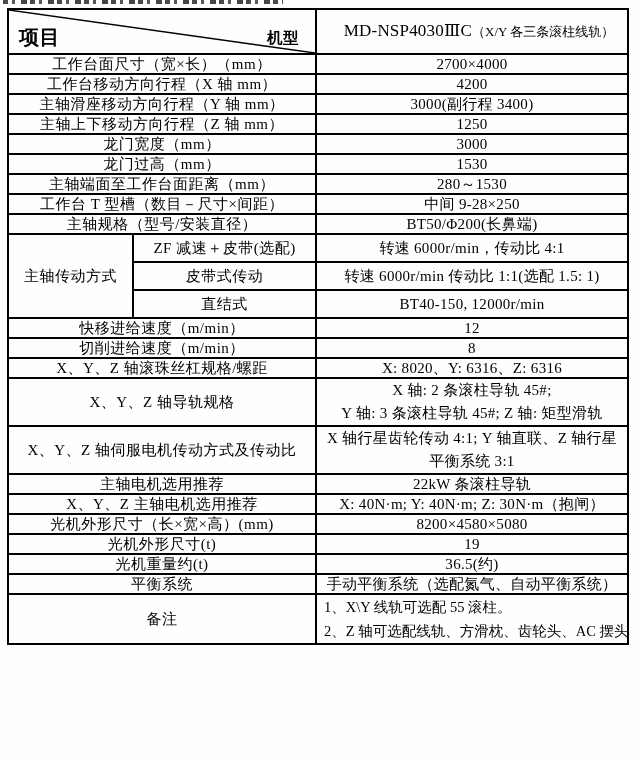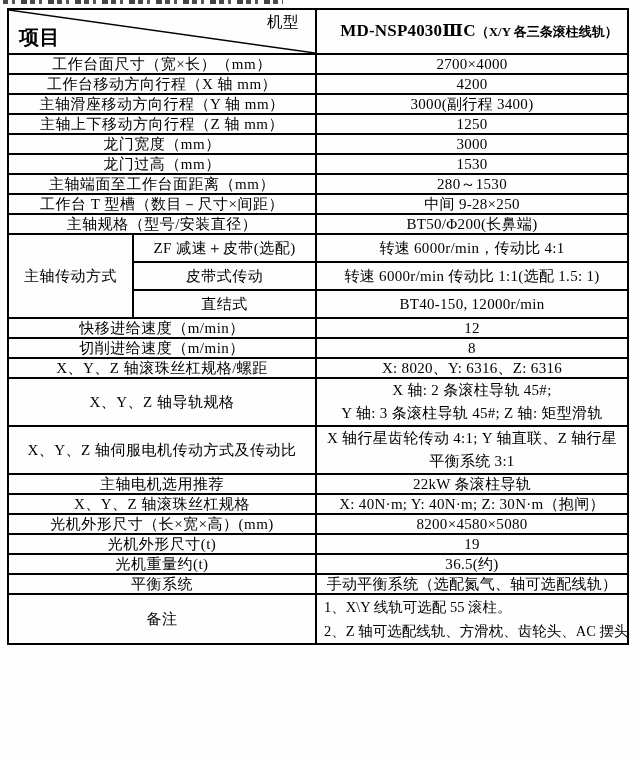--- a/index.html
+++ b/index.html
@@ -34,24 +34,24 @@
   }
   tr.h49{height:45px}
   tr.h25{height:17px}
   tr.h32{height:28px}
   tr.h50{height:46px}
   tr.h48{height:44px}
 
   
   .corner{position:relative;padding:0;}
   .corner svg{position:absolute;inset:0;width:100%;height:100%;display:block;}
-  .corner .tr-label{position:absolute;top:3px;right:16px;font-size:15.5px;}
+  .corner .tr-label{position:absolute;top:19px;right:16px;font-size:15.5px;font-weight:bold;}
   .corner .bl-label{position:absolute;bottom:4px;left:10px;font-size:20px;font-weight:bold;}
 
-  .model-cell{font-weight:bold;letter-spacing:0;padding-left:16px;}
+  .model-cell{font-weight:normal;letter-spacing:0;padding-left:16px;}
   .model-code{font-size:17px;letter-spacing:.2px;}
   .model-suffix{font-size:13px;letter-spacing:0;}
 
   .two-line div{line-height:23px;}
   .remarks-cell{text-align:left;padding-left:7px;margin-left:44px;}
   .remarks-cell div{line-height:24px;font-size:14.5px;letter-spacing:0;}
   .val{letter-spacing:.3px;}
 </style>
 </head>
 <body>
@@ -159,38 +159,38 @@
         <div>X 轴行星齿轮传动 4:1; Y 轴直联、Z 轴行星</div>
         <div>平衡系统 3:1</div>
       </td>
     </tr>
 
     <tr class="h25">
       <td colspan="2">主轴电机选用推荐</td>
       <td class="val">22kW 条滚柱导轨</td>
     </tr>
     <tr class="h25">
-      <td colspan="2">X、Y、Z 轴滚珠丝杠规格</td>
+      <td colspan="2">X、Y、Z 主轴电机选用推荐</td>
       <td class="val">X: 40N·m; Y: 40N·m; Z: 30N·m（抱闸）</td>
     </tr>
     <tr class="h25">
       <td colspan="2">光机外形尺寸（长×宽×高）(mm)</td>
       <td class="val">8200×4580×5080</td>
     </tr>
     <tr class="h25">
       <td colspan="2">光机外形尺寸(t)</td>
       <td class="val">19</td>
     </tr>
     <tr class="h25">
       <td colspan="2">光机重量约(t)</td>
       <td class="val">36.5(约)</td>
     </tr>
     <tr class="h25">
       <td colspan="2">平衡系统</td>
-      <td class="val">手动平衡系统（选配氮气、轴可选配线轨）</td>
+      <td class="val">手动平衡系统（选配氮气、自动平衡系统）</td>
     </tr>
 
     <tr class="h48">
       <td colspan="2">备注</td>
       <td class="remarks-cell">
         <div>1、X\Y 线轨可选配 55 滚柱。</div>
         <div>2、Z 轴可选配线轨、方滑枕、齿轮头、AC 摆头等。</div>
       </td>
     </tr>
 

